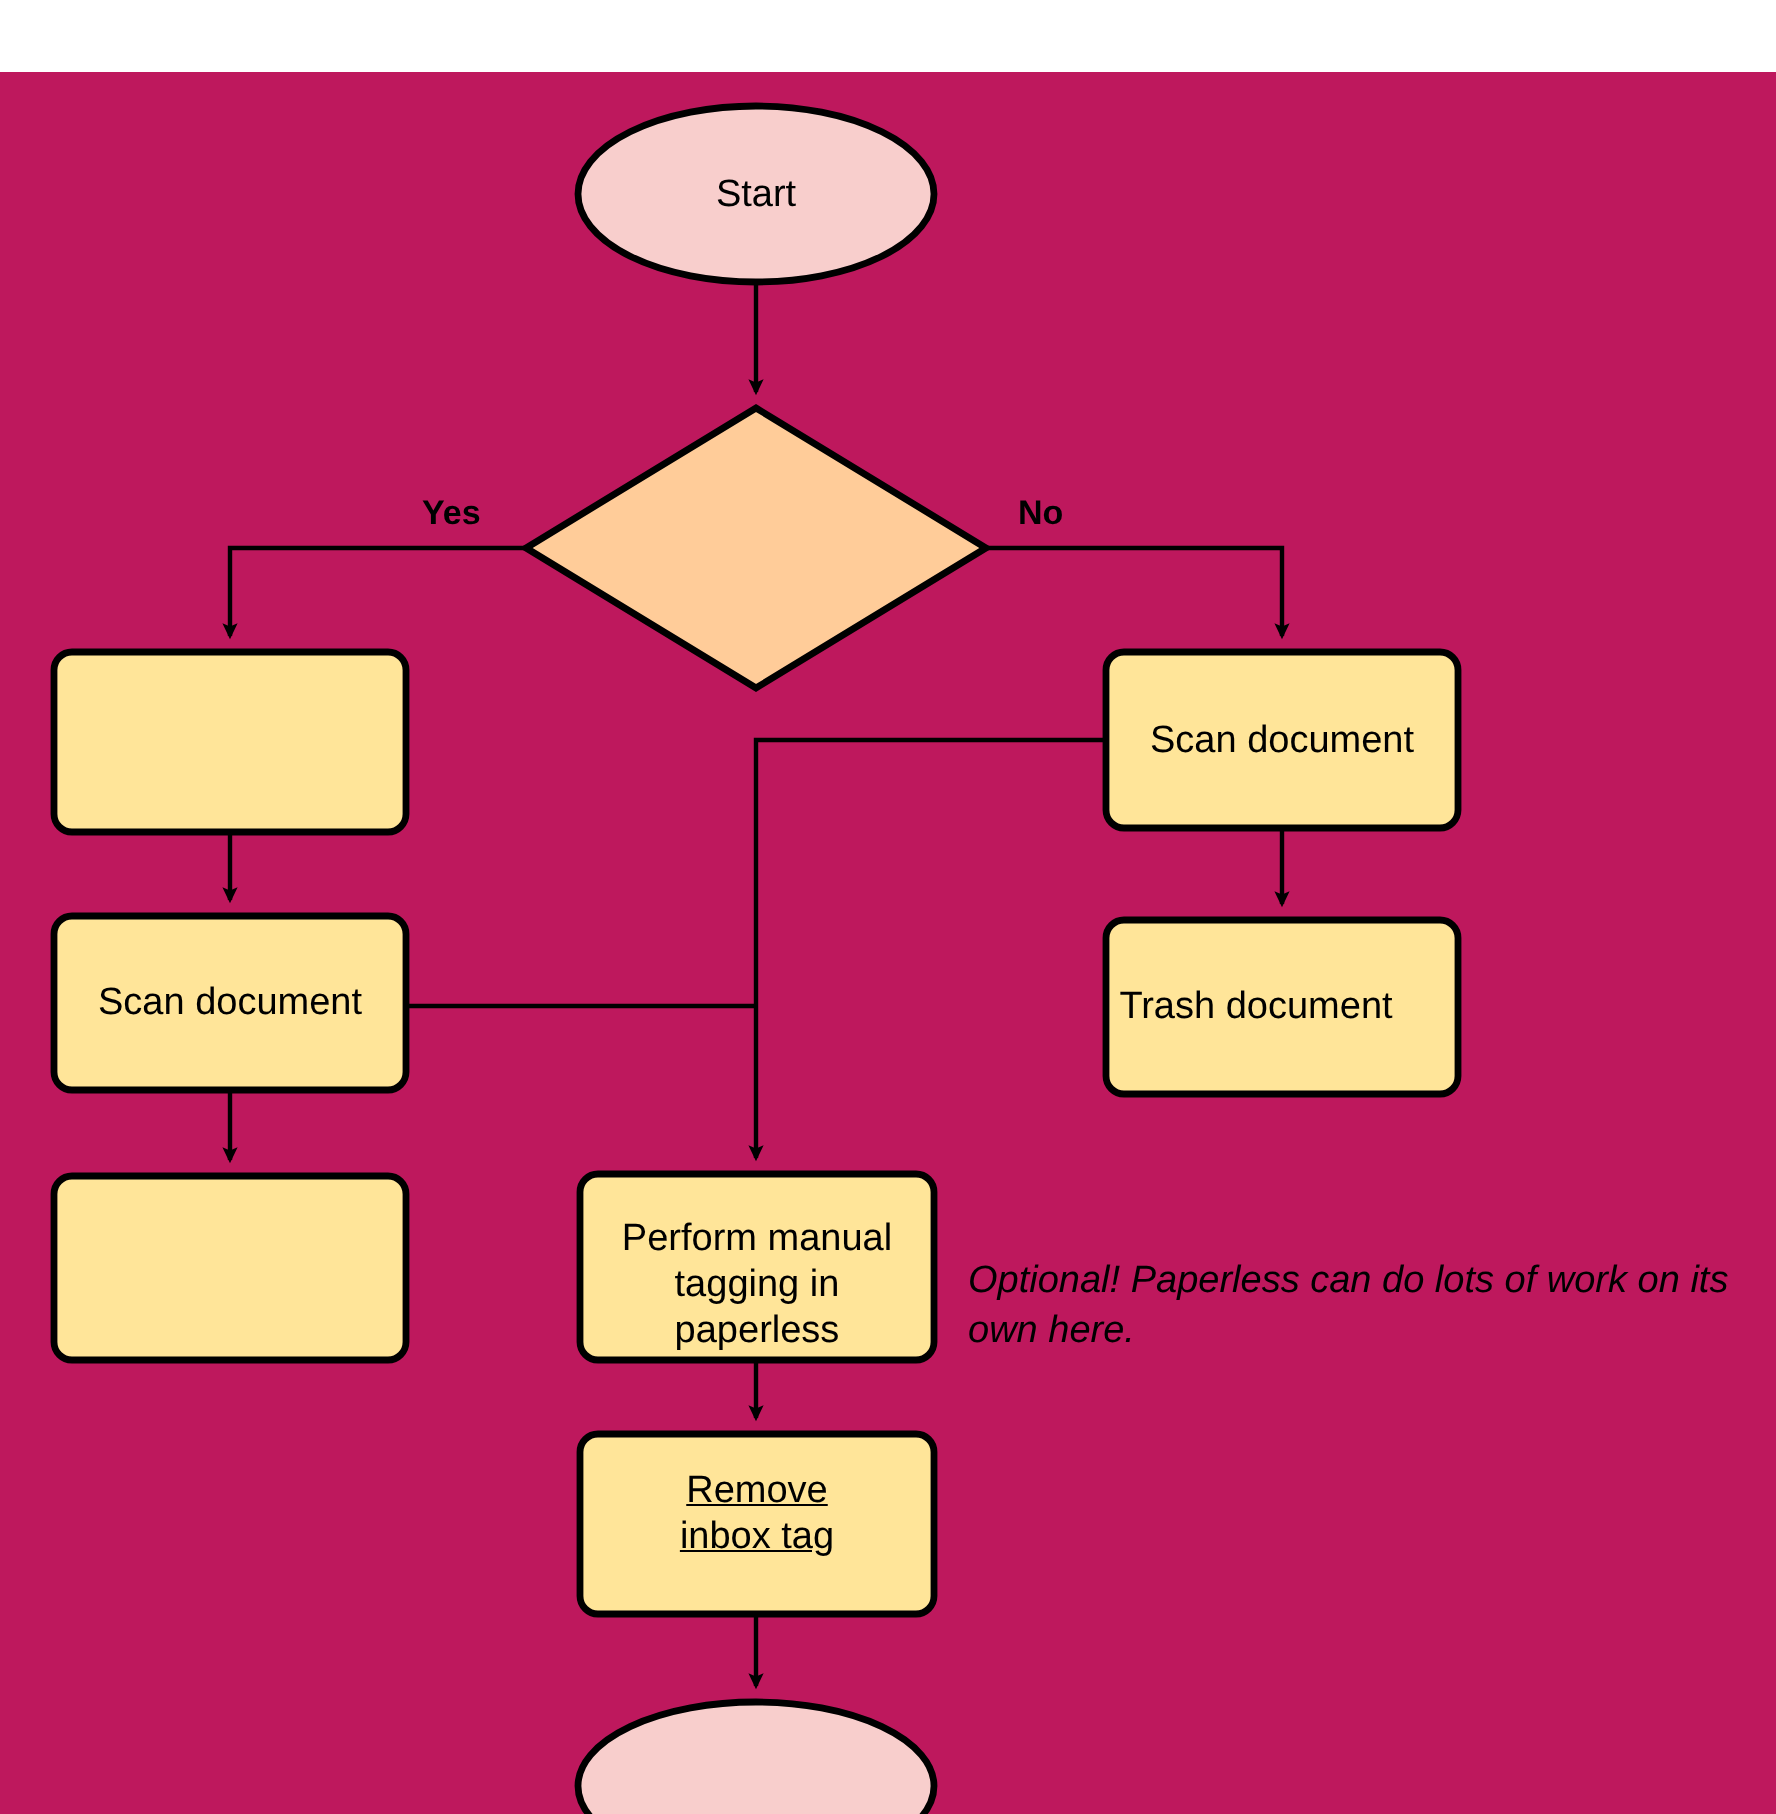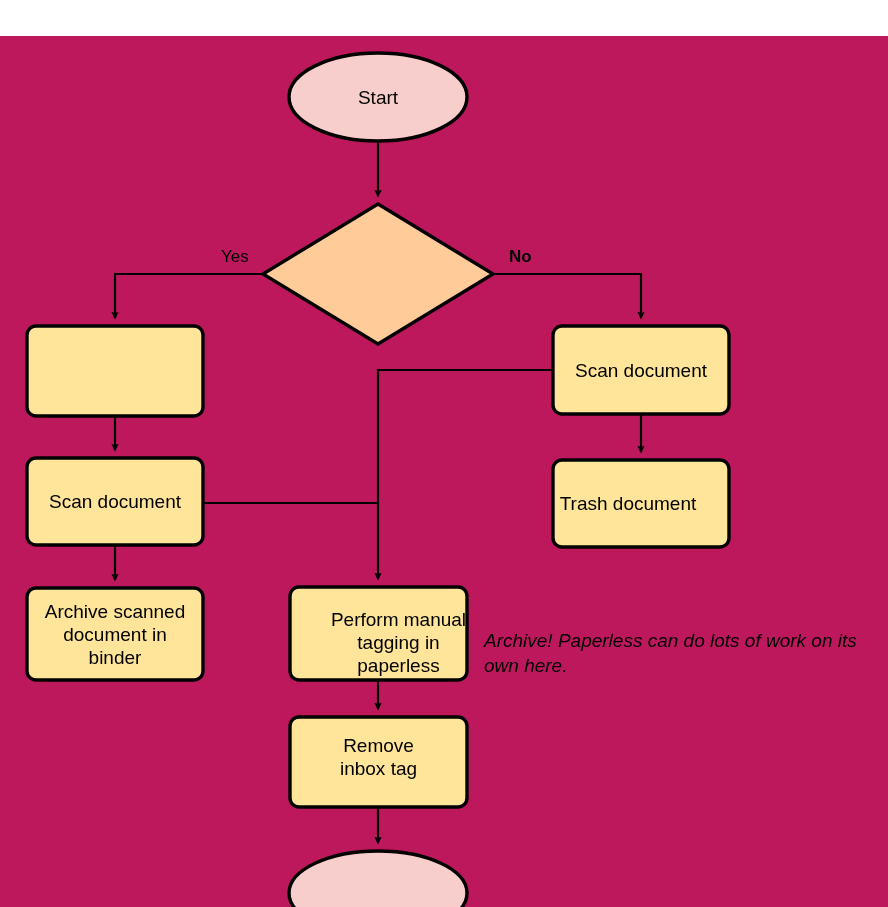--- a/index.html
+++ b/index.html
@@ -113,35 +113,32 @@
 
     <ellipse cx="378" cy="857" rx="89" ry="42" fill="#f8cecc" stroke="#000000" stroke-width="3.4"></ellipse>
   </svg>
 
   <div class="node-label" style="left:289px; top:17px; width:178px; height:88px;">Start</div>
 
 
 
   <div class="node-label" style="left:27px; top:422px; width:176px; height:87px;">Scan document</div>
 
-  <div class="node-label" style="left:27px; top:552px; width:176px; height:92px;">Archive scanned
-document in
-binder</div>
 
   <div class="node-label" style="left:553px; top:290px; width:176px; height:88px;">Scan document</div>
 
   <div class="node-label" style="left:553px; top:424px; width:150px; height:87px;text-align:center;">Trash document</div>
 
-  <div class="node-label" style="left:290px; top:551px; width:177px; height:111px;padding-left:20px;">Perform manual
+  <div class="node-label" style="left:290px; top:551px; width:177px; height:111px;">Perform manual
 tagging in
 paperless</div>
 
-  <div class="node-label" style="left:290px; top:681px; width:177px; height:80px;">Remove
+  <div class="node-label" style="left:290px; top:681px; width:177px; height:80px;text-decoration:underline;">Remove
 inbox tag</div>
 
 
-  <div class="edge-label" style="left:221px; top:211px;">Yes</div>
+  <div class="edge-label" style="left:211px; top:211px;font-weight:bold;">Yes</div>
 
   <div class="edge-label" style="left:509px; top:211px;font-weight:bold;">No</div>
 
-  <div class="annotation-note" style="left:484px; top:592px;">Archive! Paperless can do lots of work on its own here.</div>
+  <div class="annotation-note" style="left:484px; top:592px;">Optional! Paperless can do lots of work on its own here.</div>
 
 </div>
 
 </body></html>

